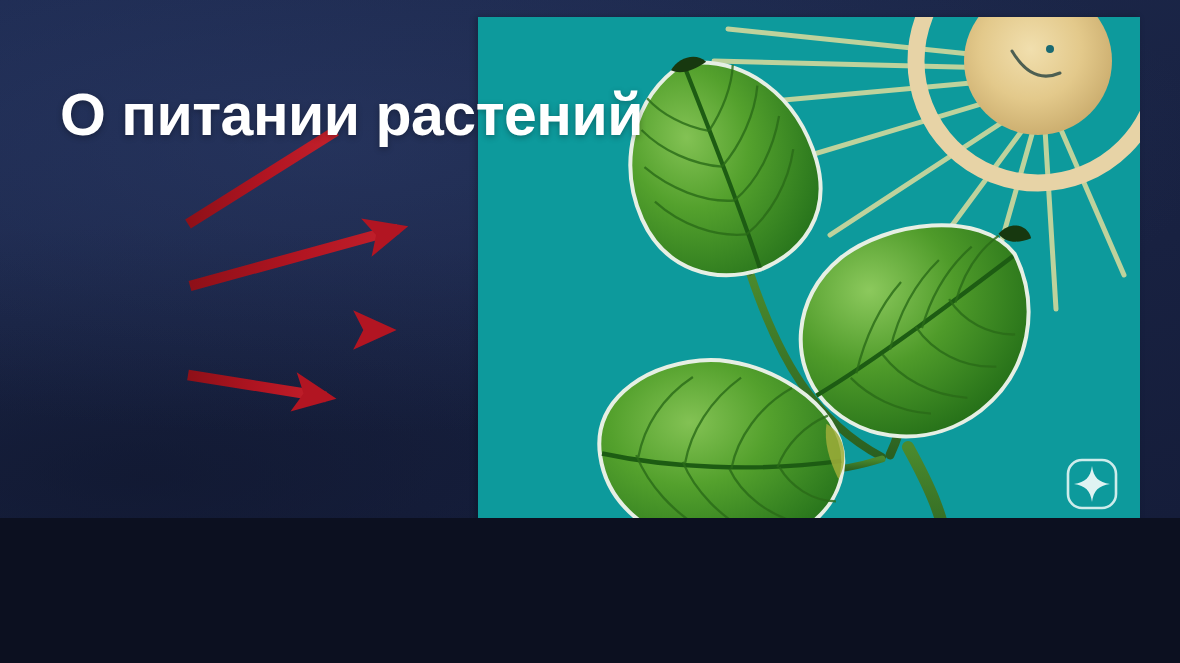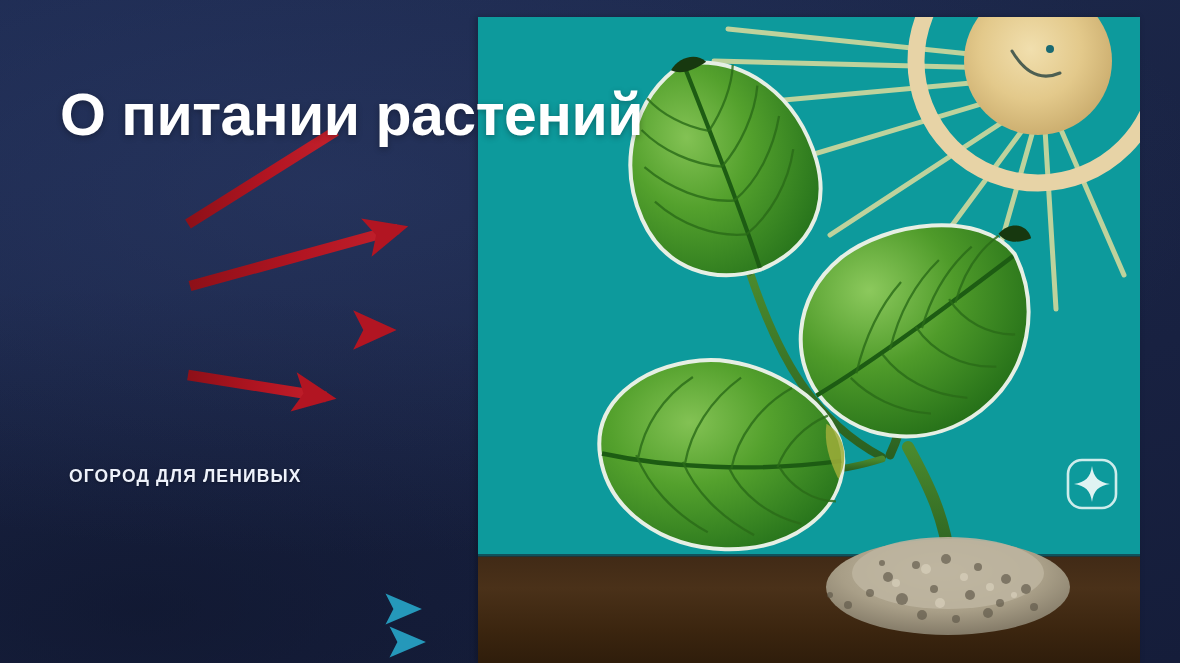--- a/index.html
+++ b/index.html
@@ -4,21 +4,21 @@
 <title>О питании растений</title>
 <style>
   html, body {
     margin: 0;
     padding: 0;
     background: #0c1020;
   }
   #stage {
     position: relative;
     width: 1180px;
-    height: 663px;
+    height: 518px;
     overflow: hidden;
     font-family: "Liberation Sans", "DejaVu Sans", sans-serif;
     background: linear-gradient(160deg, #1d2a50 0%, #1b2648 35%, #182141 70%, #151d3a 100%);
   }
   
   #bg-vignette {
     position: absolute;
     inset: 0;
     background:
       radial-gradient(120% 90% at 28% 28%, rgba(52,70,120,.38) 0%, rgba(28,40,78,0) 62%),
@@ -138,21 +138,20 @@
     <line x1="188" y1="224" x2="336" y2="131" stroke="url(#redgrad)" stroke-width="10.5" stroke-linecap="butt"></line>
 
     <line x1="190" y1="286" x2="398" y2="229" stroke="url(#redgrad)" stroke-width="10.5" stroke-linecap="butt" marker-end="url(#redhead)"></line>
 
     <line x1="187" y1="330" x2="386" y2="330" stroke="url(#redgrad)" stroke-width="10.5" stroke-linecap="butt" marker-end="url(#redhead)"></line>
 
     <line x1="188" y1="375" x2="326" y2="397" stroke="url(#redgrad)" stroke-width="10.5" stroke-linecap="butt" marker-end="url(#redhead)"></line>
   </svg>
 
   <div id="title">О питании растений</div>
-  <div id="subtitle">ОГОРОД ДЛЯ ЛЕНИВЫХ</div>
 
   <svg id="cyan-arrow-layer" class="arrow-layer" viewBox="0 0 1180 663">
     <defs>
       <marker id="cyanhead" viewBox="0 0 10 10" refX="7.6" refY="5" markerWidth="4.4" markerHeight="4.4" orient="auto-start-reverse">
         <path d="M0.4,1.1 L9.6,5 L0.4,8.9 L2.4,5 Z" fill="#2598ba"></path>
       </marker>
       <linearGradient id="cyangrad" x1="0" y1="0" x2="1" y2="0">
         <stop offset="0%" stop-color="#1d7e9c"></stop>
         <stop offset="60%" stop-color="#2496b6"></stop>
         <stop offset="100%" stop-color="#2ea6c6"></stop>

